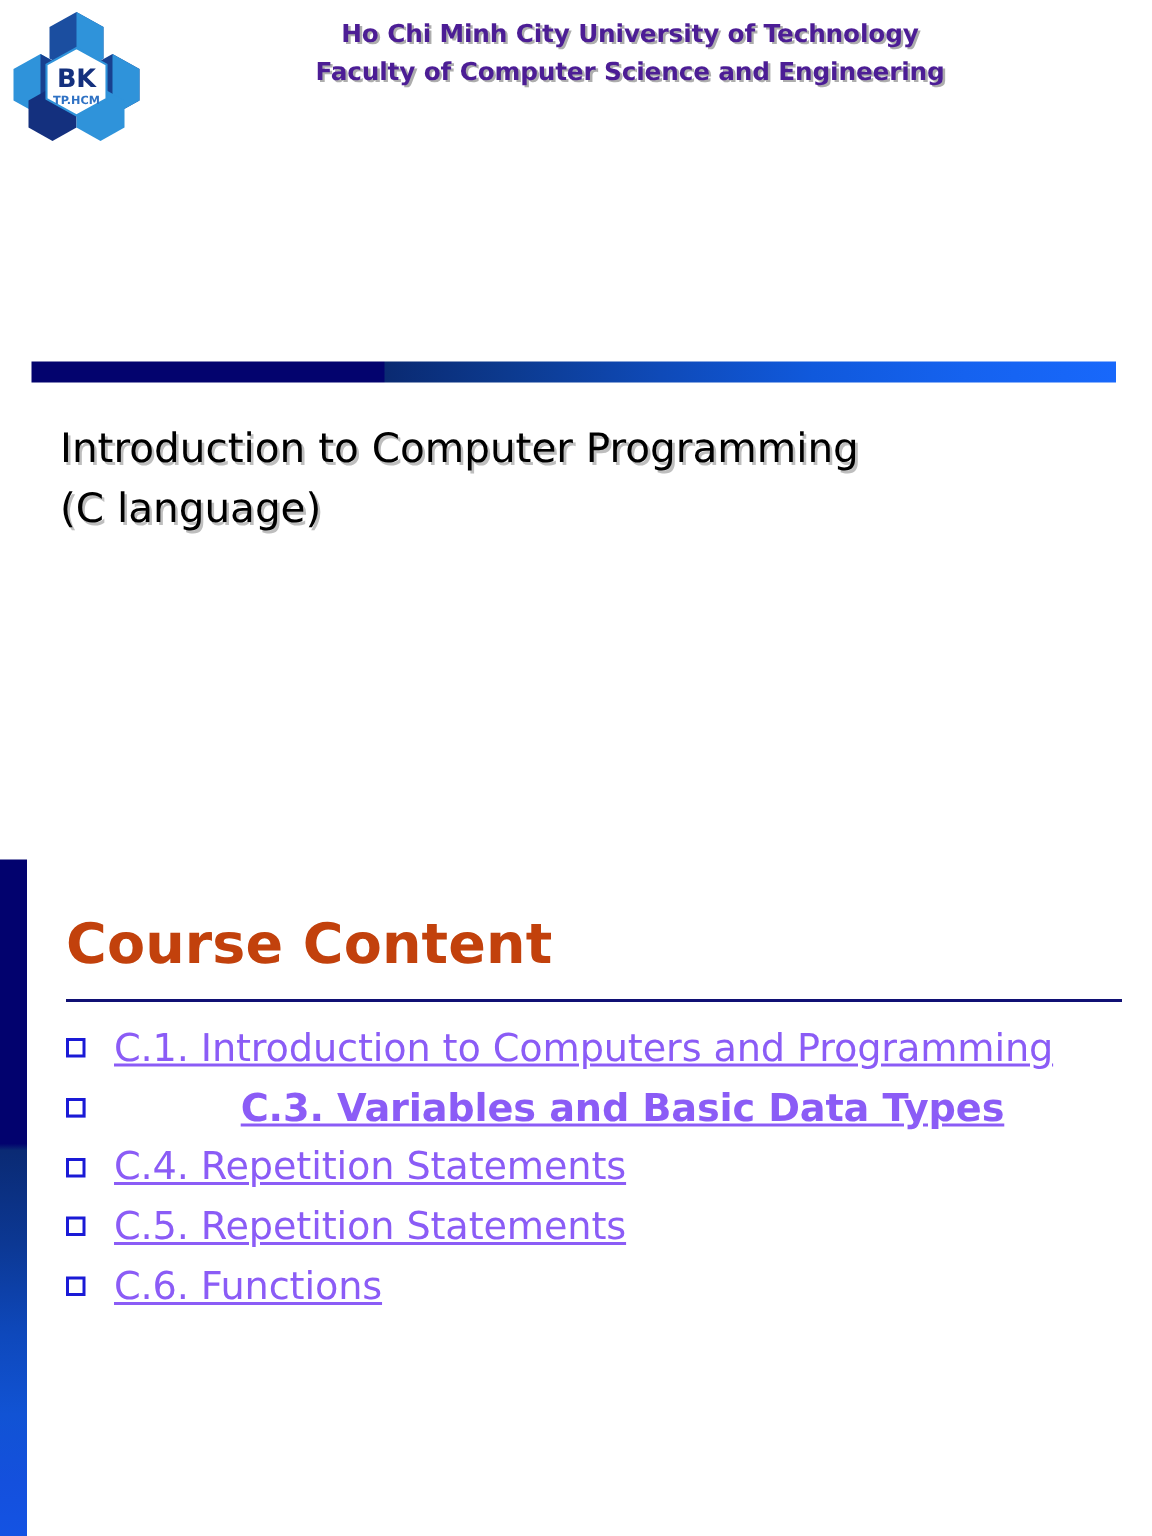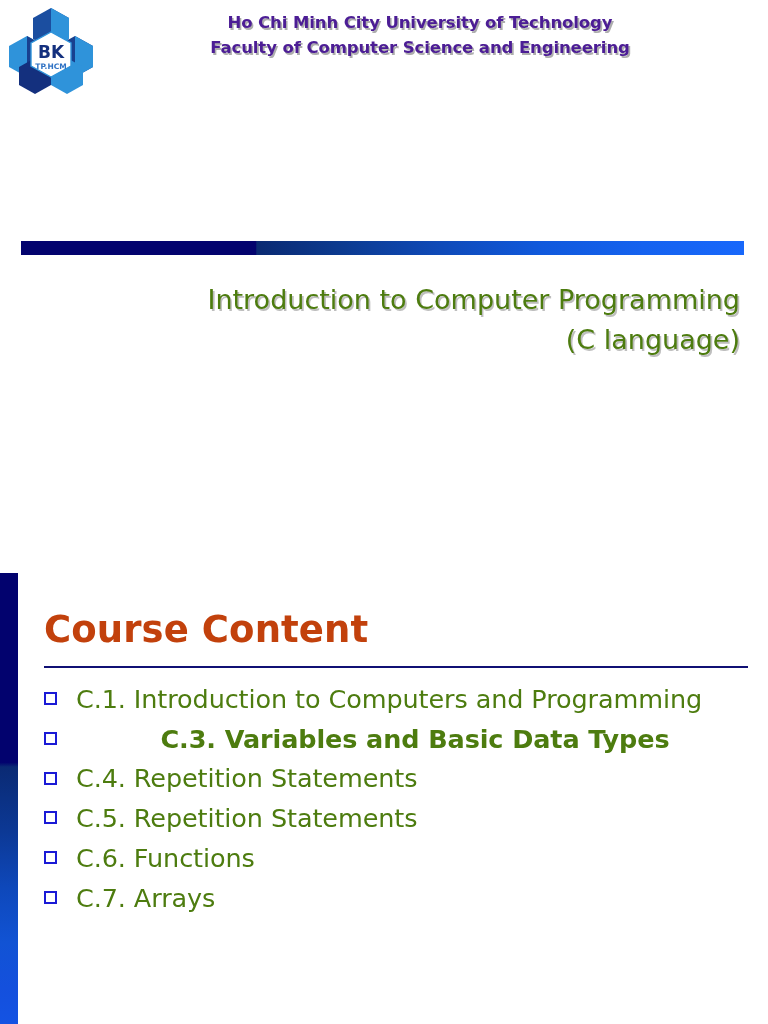--- a/index.html
+++ b/index.html
@@ -89,24 +89,24 @@
         #1562ef 86%,
         #1868fb 100%);
   }
 
   
   .subtitle {
     position: absolute;
     left: 40px;
     top: 280px;
     width: 700px;
-    text-align: right;
+    text-align: left;
     font-size: 27px;
     line-height: 1.47;
-    color: #4d7c0f;
+    color: #000000;
     text-shadow: 1.7px 1.7px 0 rgba(165,165,165,0.72);
   }
   .subtitle .sl { display: block; }
 
   
   .slide-content {
     position: absolute;
     left: 0;
     top: 565px;
     width: 768px;
@@ -158,23 +158,24 @@
     top: 116px;
     width: 714px;
     list-style: none;
   }
 
   .bullet-item {
     position: relative;
     padding-left: 36px;
     font-size: 25.5px;
     line-height: 1.48;
-    color: #4d7c0f;
+    color: #8b5cf6;
     margin-bottom: 2px;
     letter-spacing: -0.1px;
+    text-decoration: underline;
   }
   .bullet-item.is-current { font-weight: bold; text-align: center; }
 
   .bullet-mark {
     position: absolute;
     left: 4px;
     top: 0.44em;
     width: 13px;
     height: 13px;
     border: 2.6px solid #1a1ad6;
@@ -250,21 +251,17 @@
         <span>C.4. Repetition Statements</span>
       </li>
       <li class="bullet-item">
         <span class="bullet-mark"></span>
         <span>C.5. Repetition Statements</span>
       </li>
       <li class="bullet-item">
         <span class="bullet-mark"></span>
         <span>C.6. Functions</span>
       </li>
-      <li class="bullet-item">
-        <span class="bullet-mark"></span>
-        <span>C.7. Arrays</span>
-      </li>
     </ul>
 
   </section>
 
 </div>
 
 </body></html>

